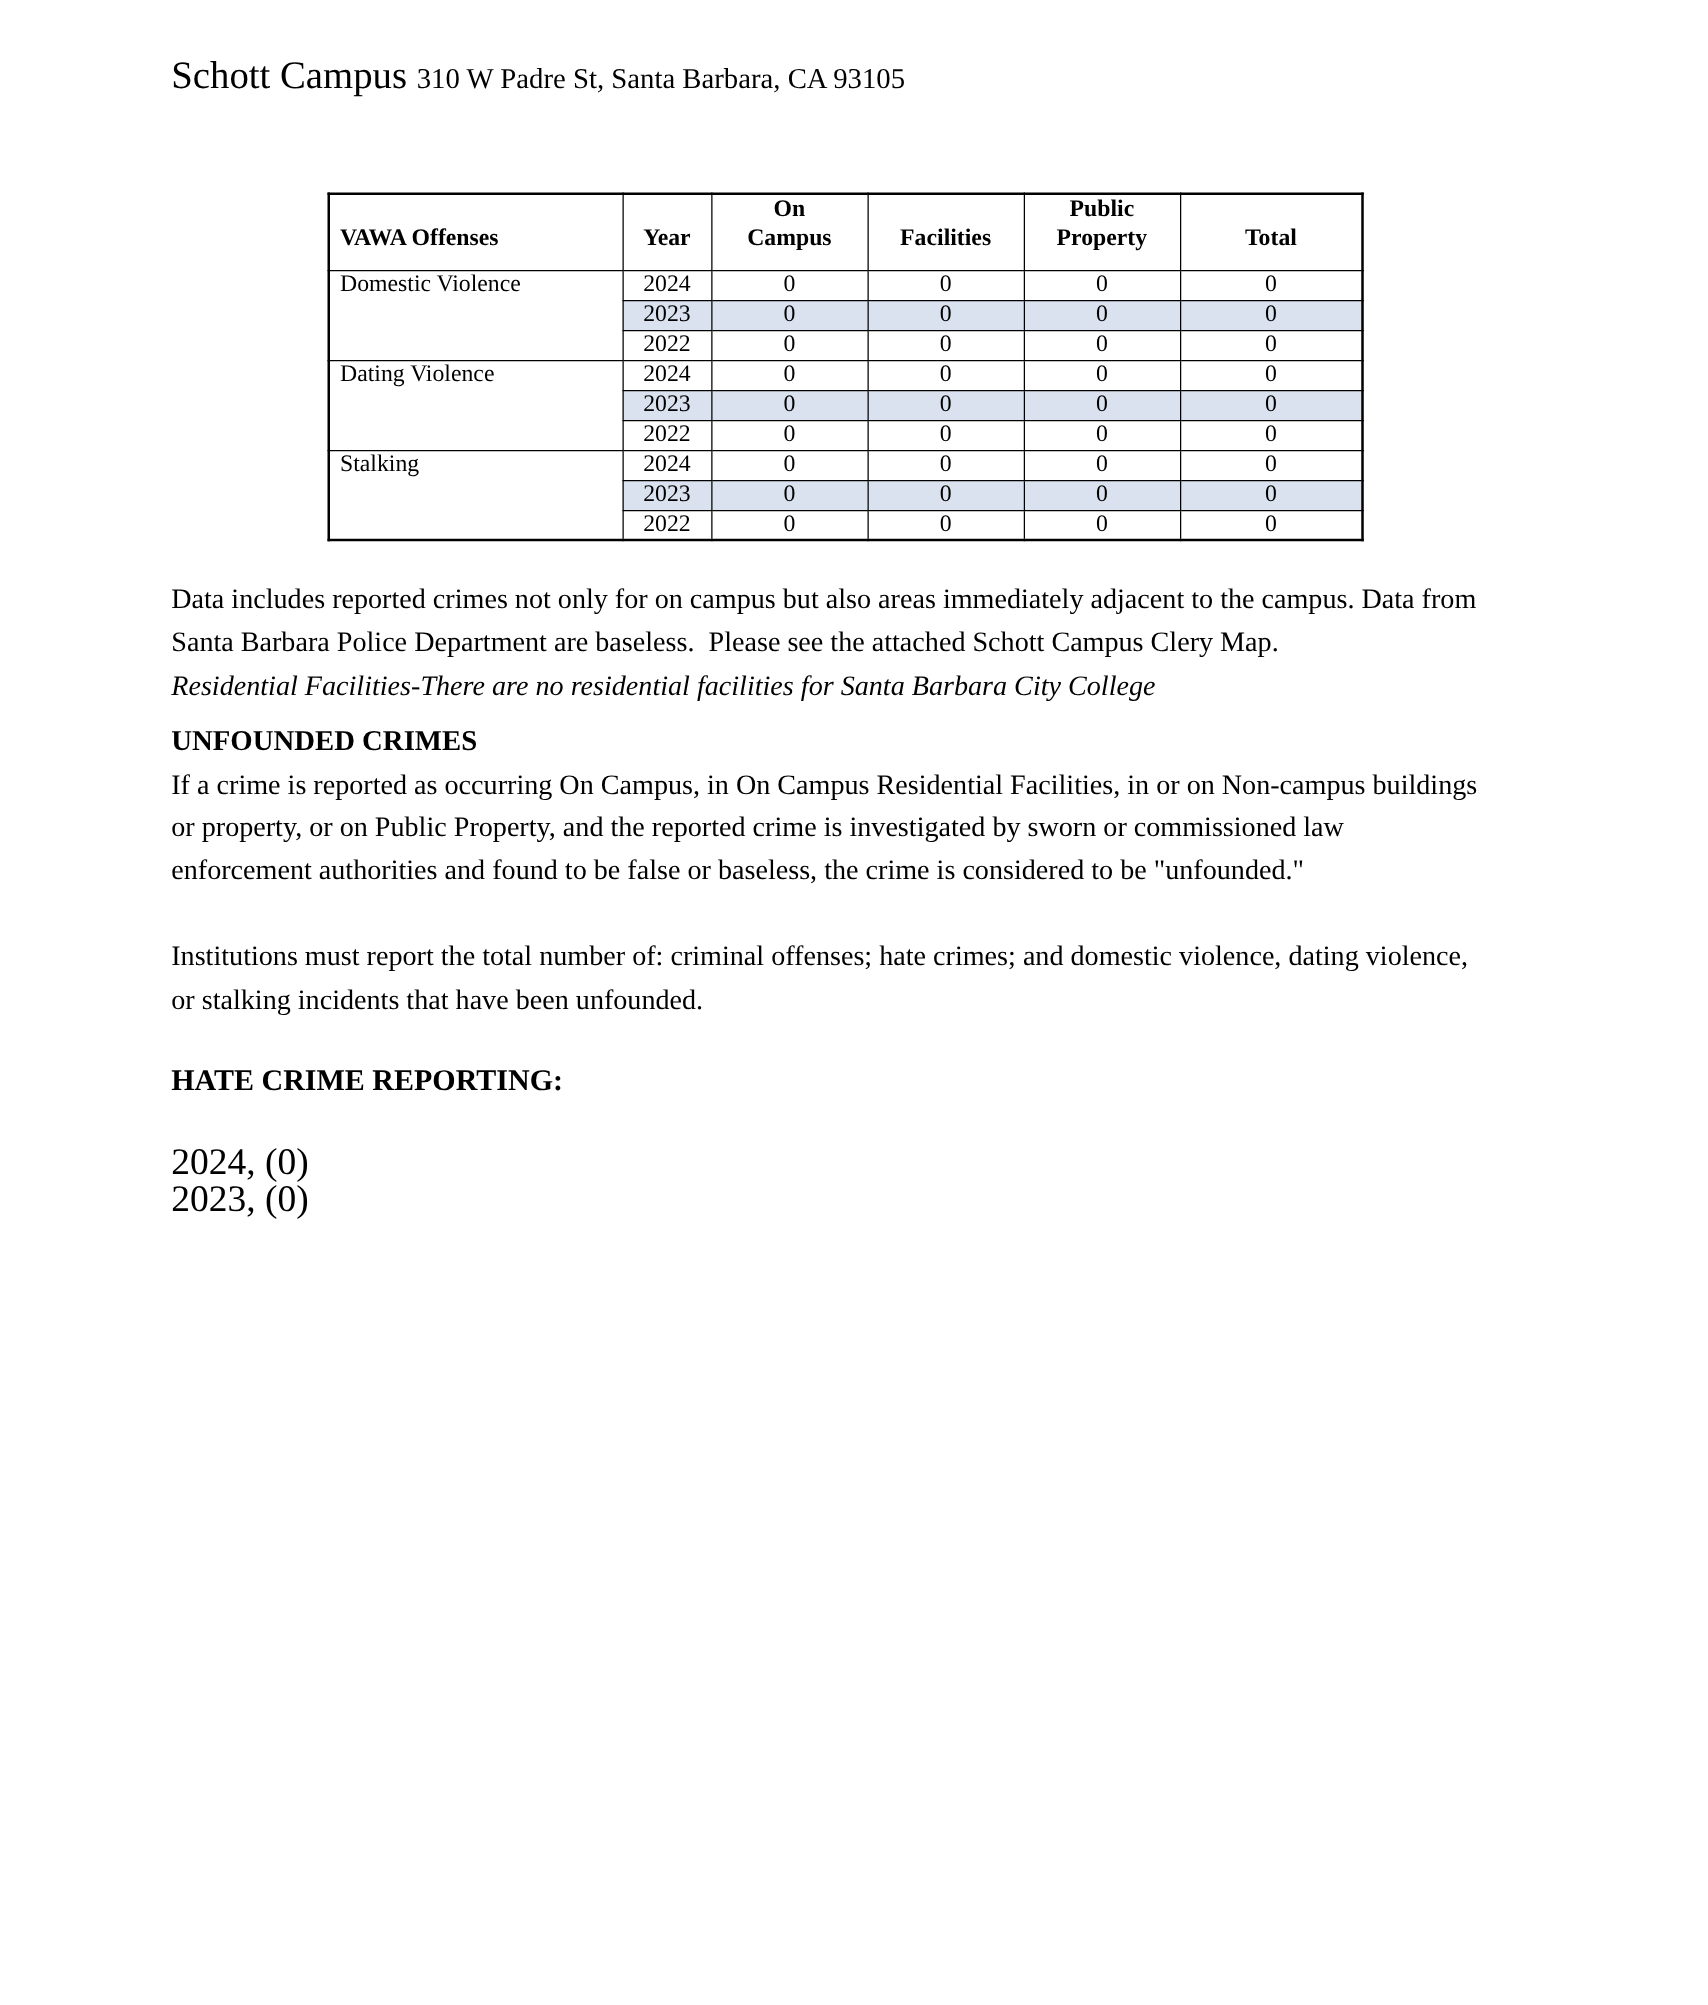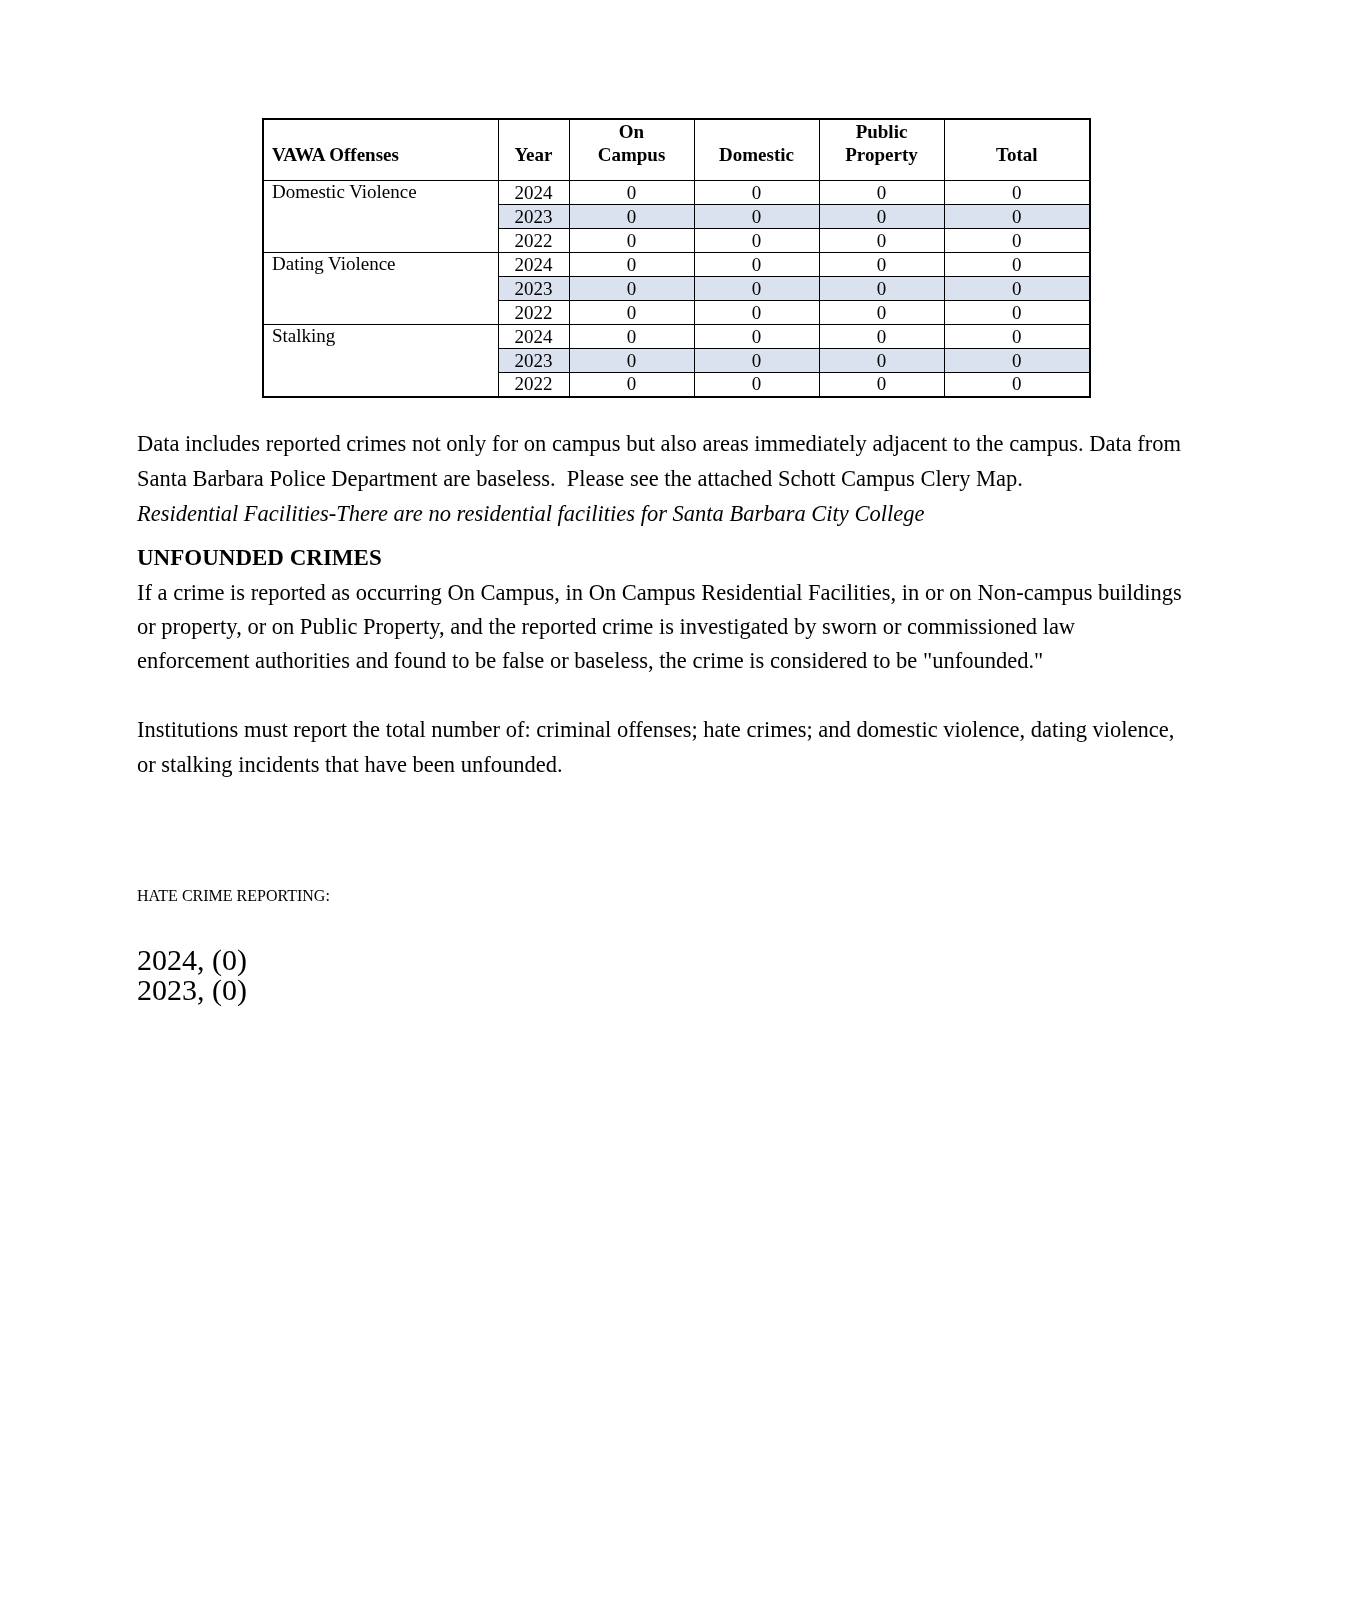--- a/index.html
+++ b/index.html
@@ -100,54 +100,55 @@
     font-weight: bold;
     margin-bottom: 0;
   }
   .p-definition { margin-top: 1px; line-height: 34px; }
   .p-requirement { margin-top: 34px; }
   .p-summary {
     margin-top: 22px;
     font-weight: bold;
   }
   .h-hatecrime {
-    margin-top: 96px;
-    font-size: 16px;
+    margin-top: 31px;
+    font-size: 24px;
     line-height: 35px;
-    font-weight: normal;
+    font-weight: bold;
     margin-bottom: 0;
   }
   .years-list {
     margin-top: 32px;
     font-size: 30px;
     line-height: 30px;
   }
 </style>
 </head>
 <body>
 
 <div class="page">
 
+  <h1 class="doc-title"><span>Schott Campus</span> <span class="address">310 W Padre St, Santa Barbara, CA 93105</span></h1>
 
   <table class="vawa">
     <colgroup>
       <col class="c-offense">
         <col class="c-year">
         <col class="c-oncamp">
       <col class="c-noncamp">
         <col class="c-public">
         <col class="c-total">
     </colgroup>
     <thead>
       <tr>
         <th class="h-offense">VAWA Offenses</th>
         <th>Year</th>
         <th>On
 Campus</th>
-        <th>Domestic</th>
+        <th>Facilities</th>
         <th>Public
 Property</th>
         <th>Total</th>
       </tr>
     </thead>
     <tbody>
 
       <tr>
         <td class="offense" rowspan="3">Domestic Violence</td>
         <td>2024</td>

